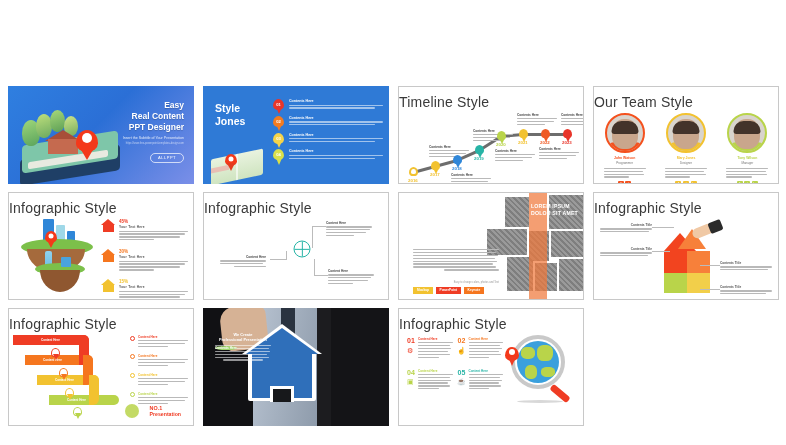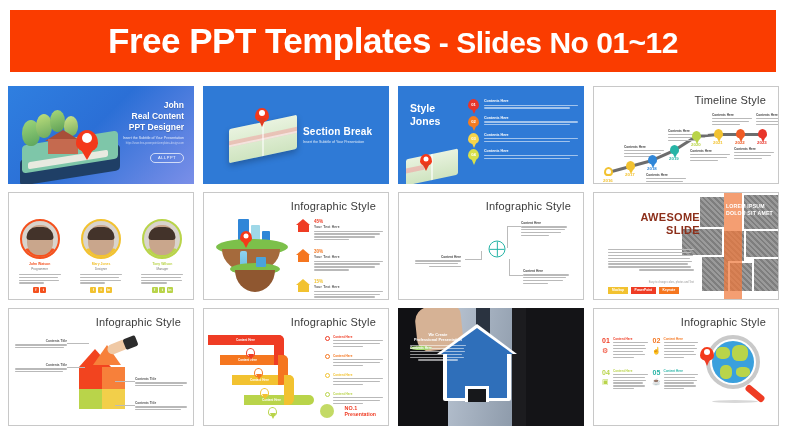--- a/index.html
+++ b/index.html
@@ -45,21 +45,21 @@
   }
   .slide.photo { border: none; }
   .slide.blue {
     border: none;
     background: linear-gradient(135deg, #2f7fe0 0%, #2b6fd6 45%, #7b8fe8 100%);
   }
   .slide.flat-blue { border: none; background: #2f7ad6; }
 
   .s-title {
     position: absolute; left: 0; right: 12px; top: 7px;
-    text-align: right; font-size: 11px; color: #3a3a3a;
+    text-align: left; font-size: 14px; color: #3a3a3a;
     font-weight: normal; letter-spacing: .2px;
   }
 
   
   .ln { background: #b9b9b9; height: 1.3px; border-radius: 1px; display:block; margin-bottom: 1.6px; }
   .ln.w { background: rgba(255,255,255,.55); }
 
   .mini-title { font-size: 3.3px; font-weight: bold; color:#f4511e; letter-spacing:.2px; }
   .mini-title.dk { color:#555; }
 
@@ -303,25 +303,20 @@
   .mag .shadow { position:absolute; left:10px; bottom:0; width:46px; height:3px;
      background:#d8d8d8; border-radius:50%; }
   .mag-pin { left:-2px; top:14px; width:14px; height:14px; --pw:4.5px; --ph:9px; --pc:#ef3c24; }
   .mag-pin .dot { width:6px; height:6px; }
 </style>
 </head>
 <body>
 
 <div class="page">
 
-  <div class="banner">
-    <div class="banner-text">
-      <span>Free PPT Templates</span><span class="part2"> - Slides No 01~12</span>
-    </div>
-  </div>
 
   <div class="grid">
 
     <div class="slide blue">
       <div class="island">
         <div class="isl-base"></div>
           <div class="isl-top"></div>
           <div class="isl-road"></div>
         <div class="tree t1"></div>
           <div class="tree t2"></div>
@@ -329,43 +324,29 @@
           <div class="tree t4"></div>
         <div class="house">
             <div class="roof"></div>
             <div class="body"></div>
           </div>
         <div class="pin bigpin">
             <span class="dot"></span>
           </div>
       </div>
       <div class="s1-txt">
-        <div class="l">John</div>
+        <div class="l">Easy</div>
         <div class="l">Real Content</div>
         <div class="l">PPT Designer</div>
         <div class="s1-sub">Insert the Subtitle of Your Presentation</div>
         <div class="s1-sub2">https://www.free-powerpoint-templates-design.com</div>
         <div class="s1-badge">ALLPPT</div>
       </div>
     </div>
 
-    <div class="slide flat-blue">
-      <div class="s2-map">
-        <div class="pinkband"></div>
-          <div class="f fv"></div>
-          <div class="f fh"></div>
-      </div>
-      <div class="pin s2-pin">
-          <span class="dot"></span>
-        </div>
-      <div class="s2-txt">
-        <div class="h">Section Break</div>
-        <div class="sb">Insert the Subtitle of Your Presentation</div>
-      </div>
-    </div>
 
     <div class="slide flat-blue">
       <div class="s3-h">
         <div>Style</div>
         <div>Jones</div>
       </div>
       <div class="s3-rows" id="agenda-list">
           <div class="s3-row">
             <div class="s3-pin" style="background:#e8352a; --c:#e8352a">
               <span>01</span>
@@ -481,20 +462,21 @@
           <div class="tl-lbl" style="left:162px; top:4px;">
             <div class="ttl">Contents Here</div>
             <span class="ln " style="width:100%"></span>
             <span class="ln " style="width:92%"></span>
             <span class="ln " style="width:70%"></span>
           </div>
         </div>
     </div>
 
     <div class="slide">
+      <div class="s-title">Our Team Style</div>
       <div class="team" id="team">
           <div class="member">
             <div class="av" style="--c:#f4511e">
               <div class="shirt" style="background:#f4511e"></div>
               <div class="face"></div>
               <div class="hair" style="background:#43332a"></div>
             </div>
             <div class="m-name" style="color:#f4511e">John Watson</div>
             <div class="m-role">Programmer</div>
             <div class="m-desc">
@@ -657,24 +639,20 @@
         <div class="ph" style="left:24px;top:38px; width:20px; height:30px;"></div>
         <div class="ph" style="left:46px;top:38px; width:32px; height:26px;"></div>
         <div class="ph" style="left:2px; top:64px; width:26px; height:34px;"></div>
         <div class="ph" style="left:30px;top:70px; width:22px; height:28px;"></div>
         <div class="ph" style="left:54px;top:66px; width:24px; height:32px;"></div>
         <div class="band"></div>
         <div class="s8-lorem">
           <div>LOREM IPSUM</div>
           <div>DOLOR SIT AMET</div>
         </div>
-      </div>
-      <div class="s8-h">
-        <div>AWESOME</div>
-        <div>SLIDE</div>
       </div>
       <div class="s8-p">
         <span class="ln" style="width:100%"></span>
           <span class="ln" style="width:97%"></span>
         <span class="ln" style="width:99%"></span>
           <span class="ln" style="width:95%"></span>
         <span class="ln" style="width:98%"></span>
           <span class="ln" style="width:93%"></span>
         <span class="ln" style="width:96%"></span>
           <span class="ln" style="width:64%; margin-left:auto"></span>

